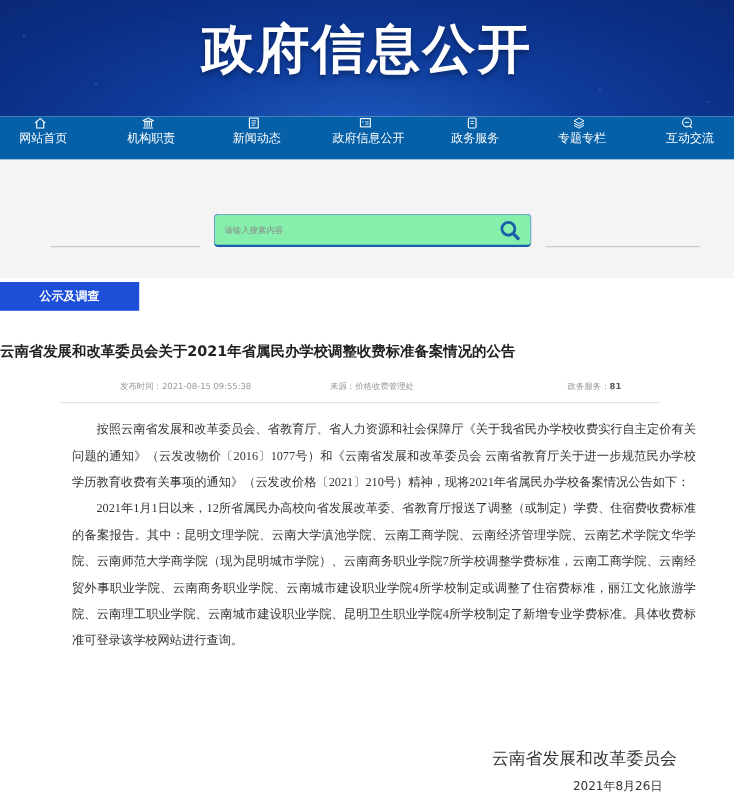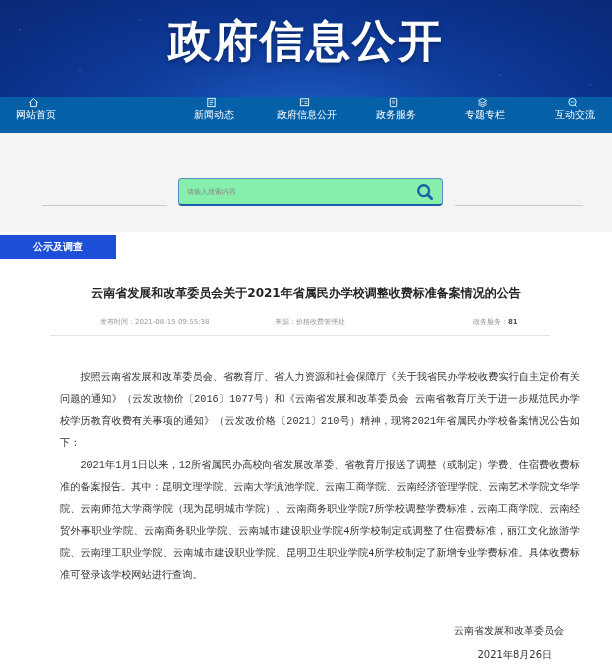--- a/index.html
+++ b/index.html
@@ -56,52 +56,57 @@
   .search-box input::placeholder { color: #888; }
   .search-btn { position: absolute; right: 8px; top: 4px; width: 18px; height: 18px; cursor: pointer; }
 
   .section-tab {
     position: absolute; left: 0; top: 235px; width: 116px; height: 24px;
     background: #1d4ed8; color: #fff; font-size: 10px; font-weight: bold;
     display: flex; align-items: center; justify-content: center;
   }
 
   .article-title {
-    position: absolute; left: 0; right: 0; top: 285px; text-align: center;
+    position: absolute; left: 0; right: 0; top: 285px; 
     font-size: 12px; font-weight: bold; color: #222;
   }
   .meta { position: absolute; top: 317px; font-size: 7px; color: #999; }
   .meta b { color: #555; }
   .meta-rule { position: absolute; left: 50px; top: 335px; width: 500px; height: 1px; background: #e3e3e3; }
 
   .body-text {
     position: absolute; left: 60px; top: 348px; width: 520px;
     font-size: 10.2px; line-height: 22px; color: #333;
-    font-family: Liberation Mono, monospace;
-    margin-top: 19px;
+    font-family: Liberation Serif, serif;
   }
   .body-text p { text-indent: 2em; text-align: justify; }
 
-  .signature { position: absolute; right: 48px; top: 624px; font-size: 10px; color: #333; text-align: right; }
+  .signature { position: absolute; right: 48px; top: 624px; font-size: 14px; color: #333; text-align: right; }
   .sig-date { position: absolute; right: 60px; top: 648px; font-size: 10px; color: #333; }
 </style>
 </head>
 <body>
 
 <div class="banner">
   <div class="stars"></div>
   <div class="banner-title">政府信息公开</div>
 </div>
 
 <div class="nav">
   <div class="nav-item" style="left:16px">
     <svg viewBox="0 0 12 12">
         <path d="M1.5 6L6 1.8 10.5 6M2.8 5v5.5h6.4V5" fill="none" stroke="#fff" stroke-width="1"></path>
       </svg>
     <span>网站首页</span>
+  </div>
+  <div class="nav-item" style="left:106px">
+    <svg viewBox="0 0 12 12">
+        <path d="M1 4L6 1.5 11 4M2 4.5h8M3 5v4.5M5 5v4.5M7 5v4.5M9 5v4.5M1.5 10.5h9" fill="none" stroke="#fff" stroke-width="1"></path>
+      </svg>
+    <span>机构职责</span>
   </div>
   <div class="nav-item" style="left:194px">
     <svg viewBox="0 0 12 12">
         <rect x="2" y="1.5" width="8" height="9" fill="none" stroke="#fff" stroke-width="1"></rect>
         <path d="M4 4h4M4 6h4M4 8h3" stroke="#fff" stroke-width="0.8"></path>
       </svg>
     <span>新闻动态</span>
   </div>
   <div class="nav-item" style="left:277px">
     <svg viewBox="0 0 12 12">

